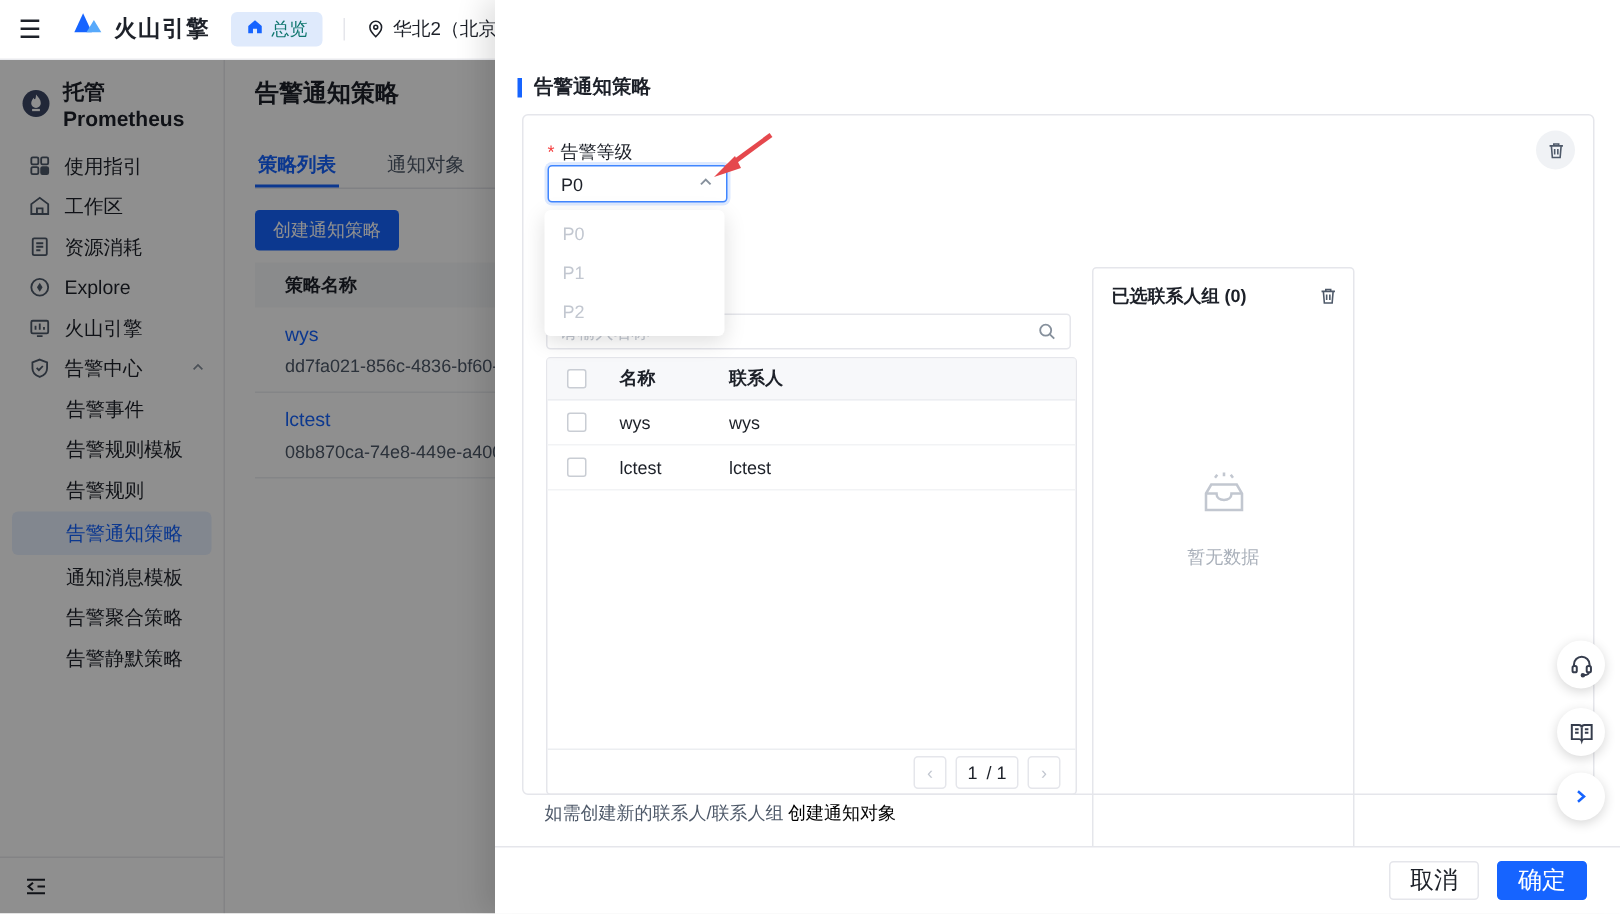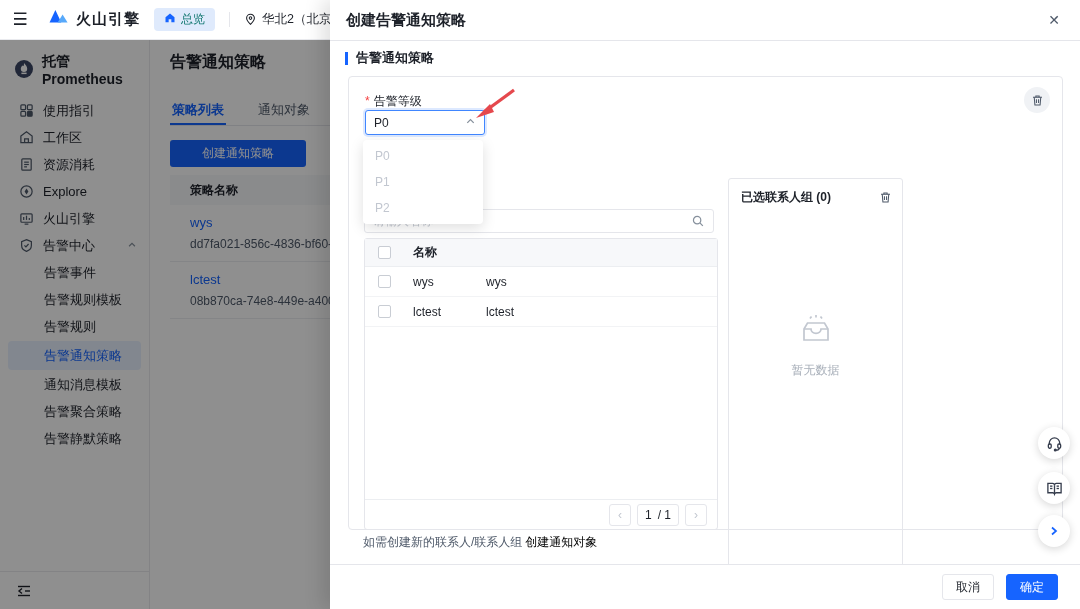--- a/index.html
+++ b/index.html
@@ -33,21 +33,21 @@
   .sidebar-foot { position:absolute; left:0; bottom:0; width:149px; height:38px;
     border-top:1px solid #e9eaee; display:flex; align-items:center; padding-left:16px; }
 
   
   .main { position:absolute; left:150px; top:40px; width:930px; height:569px; background:#fff; }
   .page-title { position:absolute; left:20px; top:12px; font-size:16px; font-weight:bold; }
   .tabs { position:absolute; left:20px; top:55px; right:0; height:31px; border-bottom:1px solid #e5e6eb;
     display:flex; gap:30px; }
   .tab { font-size:13px; padding:6px 2px; cursor:pointer; color:#4e5969; }
   .tab.active { color:#1664ff; border-bottom:2px solid #1664ff; font-weight:bold; }
-  .create-btn { position:absolute; left:20px; top:100px; height:27px; padding:0 32px; background:#1664ff;
+  .create-btn { position:absolute; left:20px; top:100px; height:27px; padding:0 12px; background:#1664ff;
     color:#fff; font-size:12px; border:none; border-radius:3px; cursor:pointer; }
   .t-head { position:absolute; left:20px; top:135px; right:0; height:30px; background:#f7f8fa;
     display:flex; align-items:center; padding-left:20px; font-size:12px; font-weight:bold; color:#1d2129; }
   .t-row { position:absolute; left:20px; right:0; height:57px; border-bottom:1px solid #eceef1; padding:10px 0 0 20px; }
   .t-row .nm { font-size:13px; color:#1664ff; cursor:pointer; }
   .t-row .id { font-size:12px; color:#4e5969; margin-top:7px; white-space:nowrap; overflow:hidden; }
 
   
   .dim { position:absolute; left:0; top:40px; width:330px; height:569px; background:rgba(0,0,0,0.44); z-index:50; }
 
@@ -110,21 +110,21 @@
   .rp-head { display:flex; align-items:center; padding:10px 10px 0 12px; font-size:12px; font-weight:bold; }
   .rp-trash { margin-left:auto; cursor:pointer; display:flex; }
   .empty { position:absolute; left:0; right:0; top:135px; text-align:center; }
   .empty .txt { font-size:12px; color:#a9b0ba; margin-top:12px; }
 
   .hint { position:absolute; left:33px; top:534px; font-size:12px; color:#4e5969; }
   .hint a { color:#000000; text-decoration:none; margin-left:3px; cursor:pointer; }
 
   .d-footer { position:absolute; left:0; right:0; bottom:0; height:45px; border-top:1px solid #e5e6eb;
     background:#fff; display:flex; align-items:center; justify-content:flex-end; gap:12px; padding-right:22px; }
-  .btn { height:26px; padding:0 13px; font-size:12px; border-radius:3px; cursor:pointer;
+  .btn { height:26px; padding:0 13px; font-size:16px; border-radius:3px; cursor:pointer;
     font-family:inherit; }
   .btn.secondary { background:#fff; border:1px solid #e5e6eb; color:#1d2129; }
   .btn.primary { background:#1664ff; border:1px solid #1664ff; color:#fff; }
 
   
   .float-btn { position:absolute; width:32px; height:32px; border-radius:50%; background:#fff;
     box-shadow:0 2px 8px rgba(0,0,0,0.16); display:flex; align-items:center; justify-content:center;
     z-index:160; cursor:pointer; left:1038px; }
   .fb1 { top:427px; } .fb2 { top:472px; } .fb3 { top:515px; color:#1664ff; }
 </style>
@@ -291,24 +291,20 @@
     </div>
     <div class="t-row" style="top:222px;">
       <div class="nm">lctest</div>
       <div class="id">08b870ca-74e8-449e-a400-79085</div>
     </div>
   </div>
 
   <div class="dim"></div>
 
   <div class="drawer">
-    <div class="d-header">
-      <span class="d-title">创建告警通知策略</span>
-      <span class="d-close">✕</span>
-    </div>
 
     <div class="sec-title">
       <span class="sec-bar"></span>
       <span>告警通知策略</span>
     </div>
 
     <div class="card">
       <div class="card-trash">
         <svg width="13" height="13" viewBox="0 0 16 16" fill="none" stroke="#4e5969" stroke-width="1.3">
             <line x1="2.5" y1="4" x2="13.5" y2="4"></line>
@@ -328,20 +324,21 @@
           <svg width="11" height="11" viewBox="0 0 12 12" fill="none" stroke="#86909c" stroke-width="1.4">
               <polyline points="2.5,7.5 6,4 9.5,7.5"></polyline>
             </svg>
         </span>
       </div>
 
       <div class="lpanel" style="position:absolute; left:15px; top:161px; width:354px; height:292px;">
         <div class="lp-head">
           <span class="cb"></span>
           <span class="col-name">名称</span>
+          <span class="col-contact">联系人</span>
         </div>
         <div class="lp-row">
           <span class="cb"></span>
           <span class="col-name">wys</span>
           <span class="col-contact">wys</span>
         </div>
         <div class="lp-row">
           <span class="cb"></span>
           <span class="col-name">lctest</span>
           <span class="col-contact">lctest</span>

